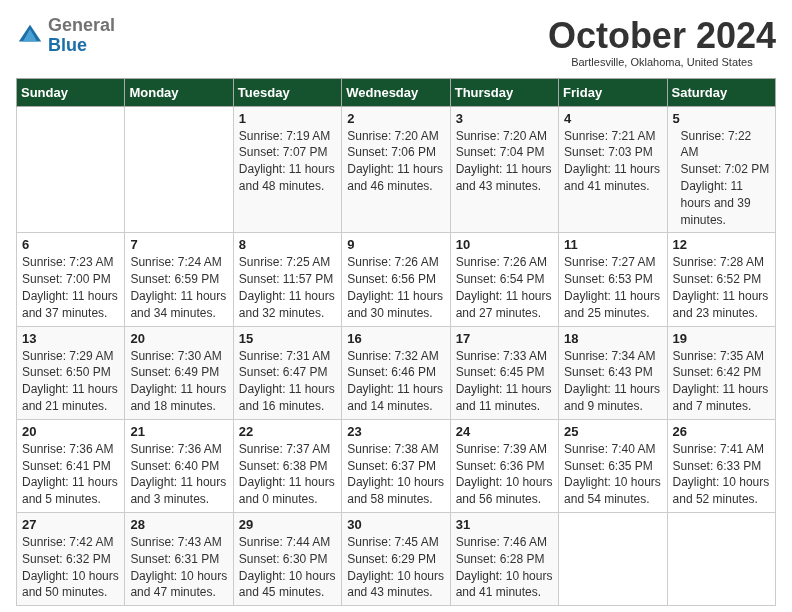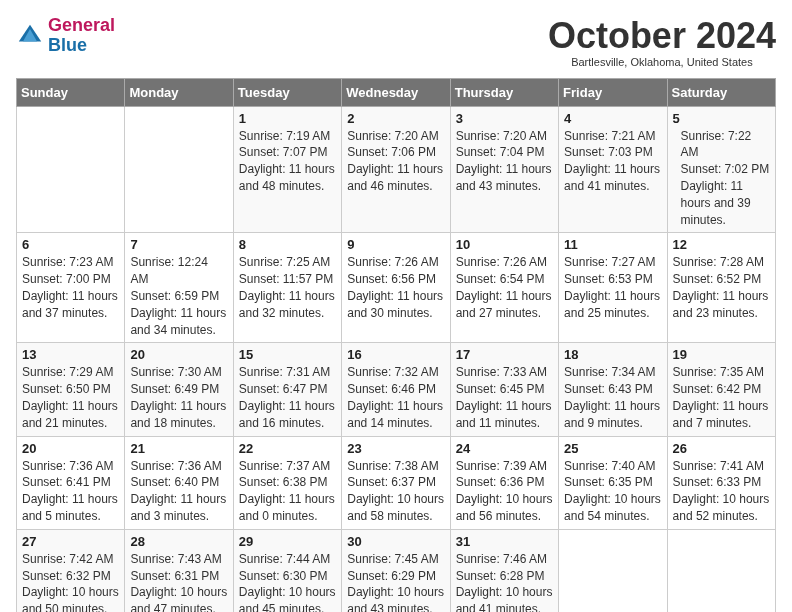--- a/index.html
+++ b/index.html
@@ -19,21 +19,21 @@
     .logo {
       display: flex;
       align-items: center;
       gap: 4px;
     }
     .logo-text {
       font-size: 18px;
       font-weight: bold;
       line-height: 1.1;
     }
-    .logo-general { color: #be185d; }
+    .logo-general { color: #737373; }
     .logo-blue { color: #1a6fa8; }
     .logo-icon {
       width: 28px;
       height: 28px;
     }
     .title-block {
       text-align: center;
     }
     .month-title {
       font-size: 36px;
@@ -44,21 +44,21 @@
     .location {
       font-size: 11px;
       color: #333;
     }
     table {
       width: 100%;
       border-collapse: collapse;
       font-size: 11px;
     }
     thead th {
-      background: #737373;
+      background: #14532d;
       color: #fff;
       padding: 6px 4px;
       text-align: left;
       font-size: 13px;
       font-weight: bold;
       border: 1px solid #aaa;
     }
     tbody td {
       border: 1px solid #ccc;
       vertical-align: top;
@@ -153,21 +153,21 @@
       </tr>
       <tr>
         <td>
           <span class="day-num">6</span>
           <div class="day-info" style="white-space: pre-line;">Sunrise: 7:23 AM
 Sunset: 7:00 PM
 Daylight: 11 hours and 37 minutes.</div>
         </td>
         <td>
           <span class="day-num">7</span>
-          <div class="day-info" style="white-space: pre-line;">Sunrise: 12:24 AM
+          <div class="day-info" style="white-space: pre-line;">Sunrise: 7:24 AM
 Sunset: 6:59 PM
 Daylight: 11 hours and 34 minutes.</div>
         </td>
         <td>
           <span class="day-num">8</span>
           <div class="day-info" style="white-space: pre-line;">Sunrise: 7:25 AM
 Sunset: 11:57 PM
 Daylight: 11 hours and 32 minutes.</div>
         </td>
         <td>

